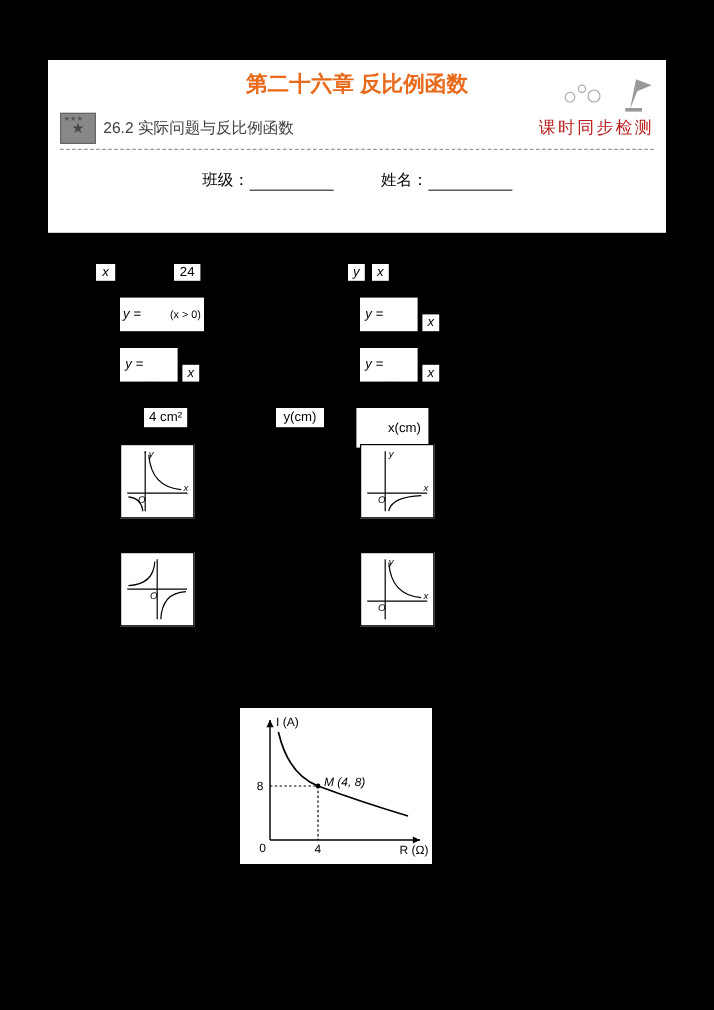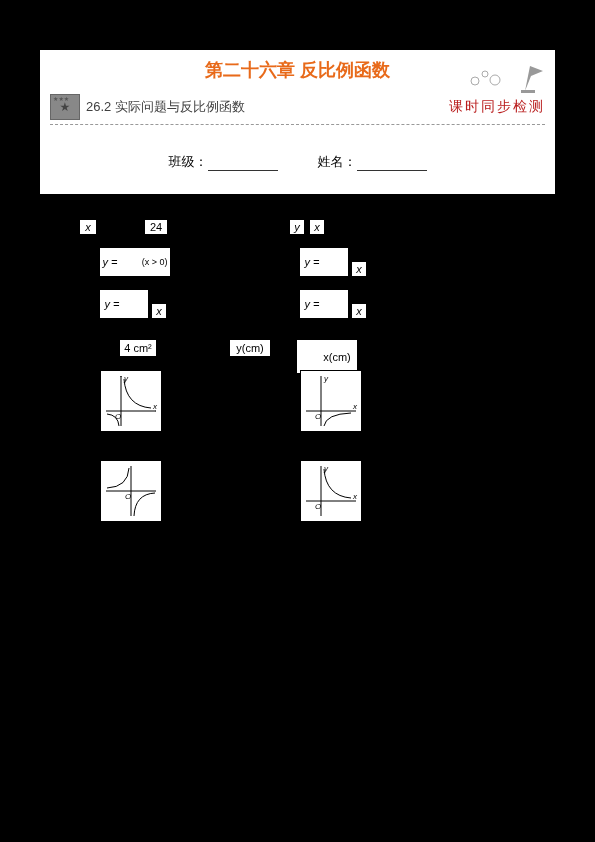--- a/index.html
+++ b/index.html
@@ -69,21 +69,21 @@
     top: 6px;
   }
   .dotted-line {
     border-bottom: 1px dashed #999;
     margin: 4px 10px 0;
   }
   .fill-row {
     display: flex;
     justify-content: center;
     gap: 40px;
-    margin-top: 28px;
+    margin-top: 16px;
     font-size: 13px;
     font-family: "KaiTi", serif;
   }
   .fill-row span.line {
     display: inline-block;
     border-bottom: 1px solid #333;
     width: 70px;
     vertical-align: bottom;
   }
   .content-black {
@@ -264,14 +264,32 @@
     <svg viewBox="0 0 60 60">
       <line x1="5" y1="40" x2="55" y2="40" stroke="#000"></line>
       <line x1="20" y1="5" x2="20" y2="55" stroke="#000"></line>
       <text x="14" y="48" font-size="8" font-style="italic">O</text>
       <text x="23" y="10" font-size="8" font-style="italic">y</text>
       <text x="52" y="38" font-size="8" font-style="italic">x</text>
       <path d="M 23 8 Q 25 35 50 37" fill="none" stroke="#000" stroke-width="1"></path>
     </svg>
   </div>
 
+  <div class="big-graph" style="left:200px; top:400px;">
+    <svg viewBox="0 0 160 130">
+      <line x1="25" y1="110" x2="150" y2="110" stroke="#000" stroke-width="1.2"></line>
+      <polygon points="150,110 144,107 144,113" fill="#000"></polygon>
+      <line x1="25" y1="110" x2="25" y2="10" stroke="#000" stroke-width="1.2"></line>
+      <polygon points="25,10 22,16 28,16" fill="#000"></polygon>
+      <text x="30" y="15" font-size="10">I (A)</text>
+      <text x="133" y="122" font-size="10">R (Ω)</text>
+      <text x="16" y="120" font-size="10">0</text>
+      <path d="M 32 20 Q 40 55 65 65 Q 100 78 140 90" fill="none" stroke="#000" stroke-width="1.4"></path>
+      <circle cx="65" cy="65" r="2" fill="#000"></circle>
+      <text x="70" y="65" font-size="10" font-style="italic">M (4, 8)</text>
+      <line x1="25" y1="65" x2="65" y2="65" stroke="#000" stroke-dasharray="2,2"></line>
+      <line x1="65" y1="65" x2="65" y2="110" stroke="#000" stroke-dasharray="2,2"></line>
+      <text x="14" y="68" font-size="10">8</text>
+      <text x="62" y="121" font-size="10">4</text>
+    </svg>
+  </div>
 
 </div>
 
 </body></html>

